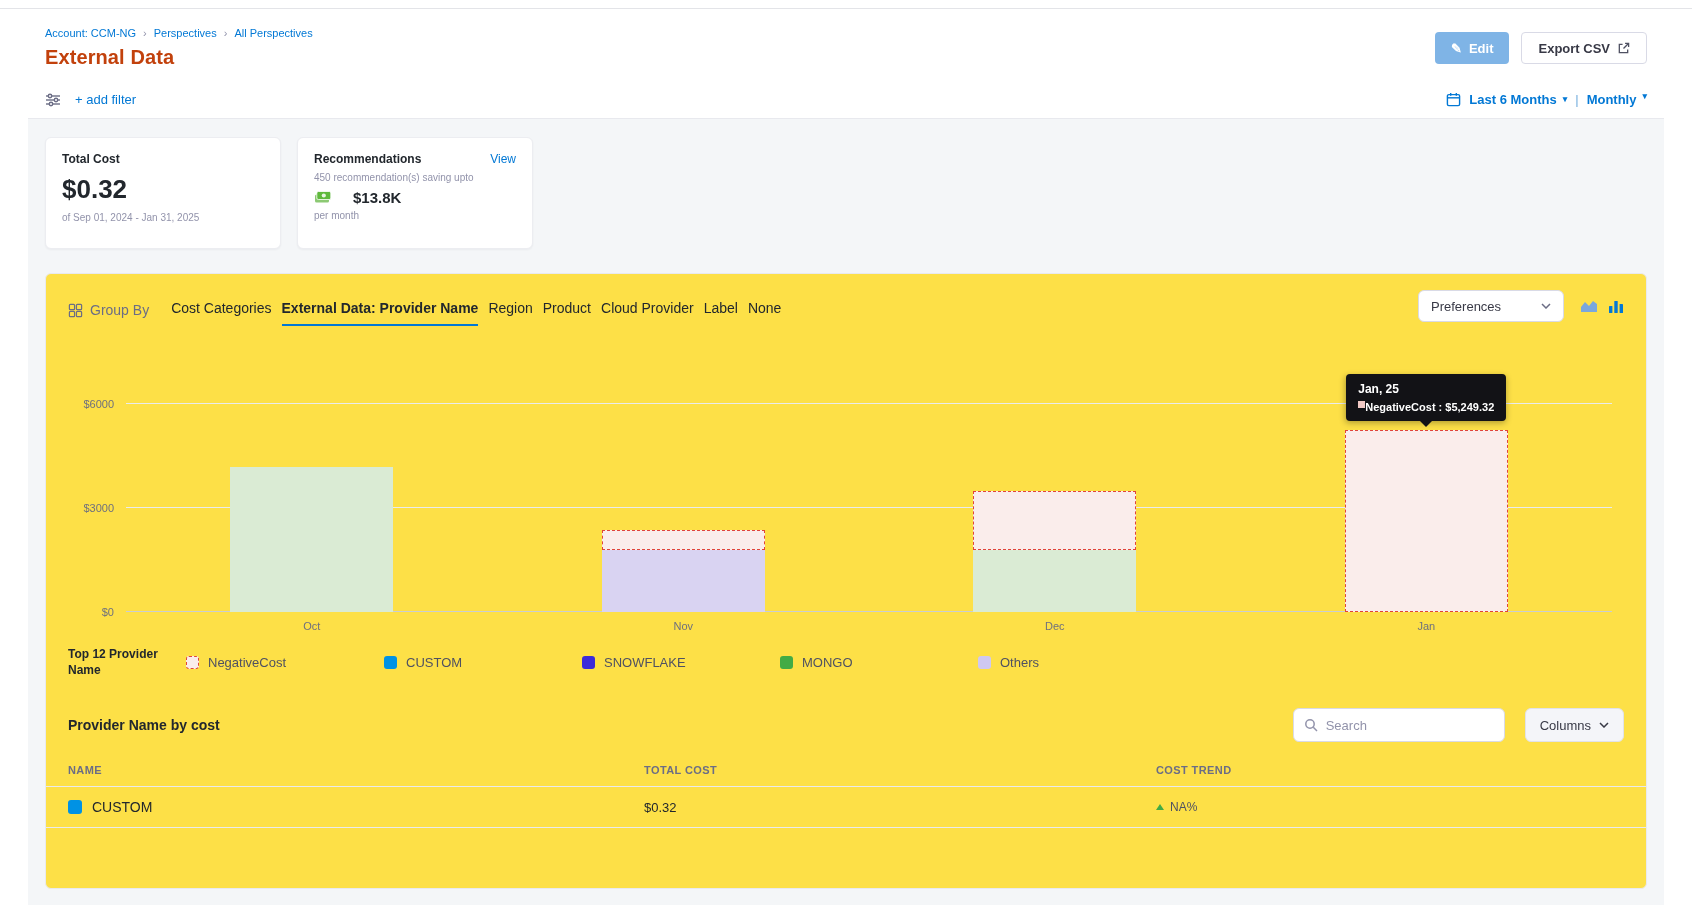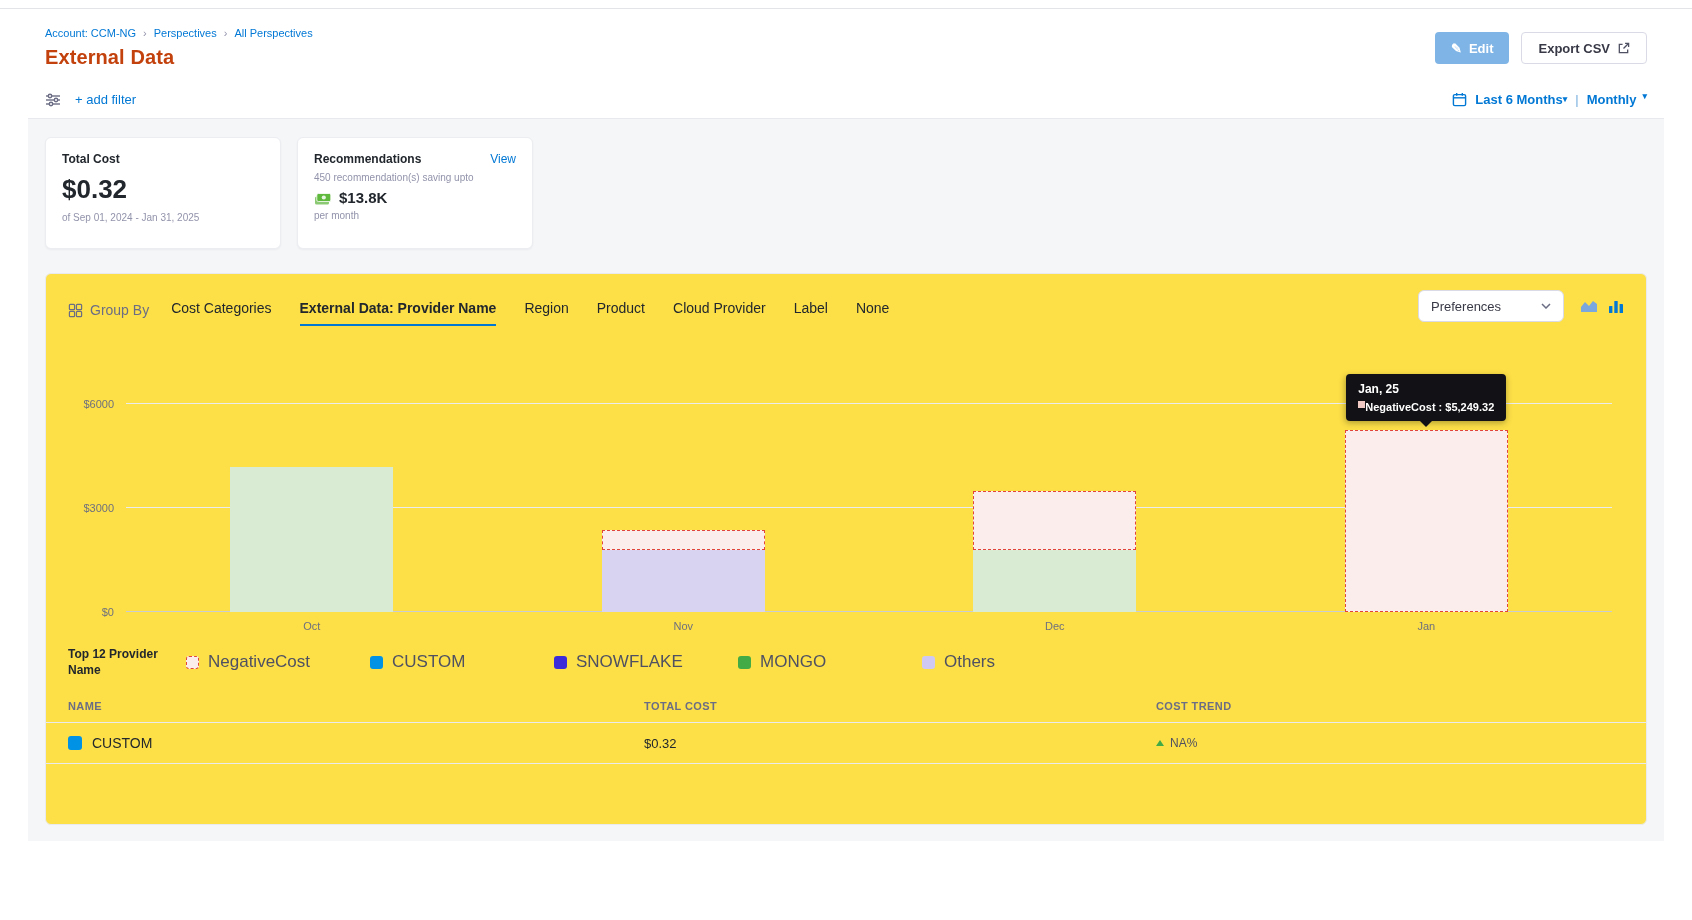--- a/index.html
+++ b/index.html
@@ -35,27 +35,27 @@
   .content { background: #f4f6f8; padding: 18px 17px 16px; }
 
   .cards-row { display: flex; gap: 16px; }
   .card { background: #fff; border: 1px solid #ecedf1; border-radius: 6px; padding: 14px 16px; width: 236px; height: 112px; box-shadow: 0 1px 2px rgba(40,41,61,.05); }
   .card-title { font-size: 12px; font-weight: bold; color: #22272d; }
   .card-value { font-size: 26px; font-weight: bold; margin: 8px 0 7px; }
   .card-period { font-size: 10px; color: #9293ab; }
   .card-head { display: flex; justify-content: space-between; align-items: baseline; }
   .view-link { font-size: 12px; color: #0278d5; font-weight: 500; cursor: pointer; }
   .card-desc { font-size: 10px; color: #9293ab; margin-top: 6px; }
-  .card-amount { display: flex; align-items: flex-end; gap: 7px; margin: 6px 0 4px; font-size: 15px; font-weight: bold; }
+  .card-amount { display: flex; align-items: flex-start; gap: 21px; margin: 6px 0 4px; font-size: 15px; font-weight: bold; }
 
   
   .main-panel { margin-top: 24px; background: #fde047; border: 1px solid #e9eaee; border-radius: 6px; padding-bottom: 60px; }
   .groupby-row { display: flex; align-items: flex-end; padding: 16px 22px 0; }
   .groupby-label { display: flex; align-items: center; gap: 7px; color: #6b6d85; font-size: 14px; font-weight: 500; padding-bottom: 8px; }
-  .tabs { display: flex; gap: 28px; margin-left: 22px; }
+  .tabs { display: flex; gap: 10px; margin-left: 22px; }
   .tab { font-size: 14px; color: #22272d; padding-bottom: 8px; cursor: pointer; border-bottom: 2px solid transparent; white-space: nowrap; }
   .tab.active { font-weight: bold; border-bottom-color: #0278d5; }
   .groupby-right { margin-left: auto; display: flex; align-items: center; gap: 16px; padding-bottom: 4px; }
   .pref-select { width: 146px; height: 32px; border: 1px solid #d9dae6; border-radius: 6px; display: flex; align-items: center; justify-content: space-between; padding: 0 12px; font-size: 13px; color: #383946; cursor: pointer; background: #fff; }
   .chart-type-icons { display: flex; gap: 10px; align-items: center; }
   .icon-btn { cursor: pointer; display: inline-flex; }
 
   
   .chart-wrap { margin: 54px 34px 0 80px; position: relative; }
   .plot { position: relative; height: 232px; }
@@ -70,21 +70,21 @@
   .tooltip { position: absolute; background: #121216; color: #fff; border-radius: 4px; padding: 8px 12px; white-space: nowrap; transform: translateX(-50%); z-index: 5; box-shadow: 0 2px 6px rgba(0,0,0,.3); }
   .tooltip::after { content: ""; position: absolute; left: 50%; bottom: -6px; transform: translateX(-50%); border: 6px solid transparent; border-top-color: #121216; border-bottom: none; }
   .tt-title { font-size: 12px; font-weight: bold; margin-bottom: 5px; }
   .tt-line { font-size: 11px; font-weight: bold; display: flex; align-items: flex-start; }
   .tt-swatch { width: 7px; height: 7px; background: #f0c8c4; display: inline-block; }
 
   
   .legend-row { display: flex; align-items: center; padding: 14px 22px 0; }
   .legend-title { width: 118px; font-size: 12px; font-weight: bold; color: #22272d; line-height: 1.35; }
   .legend-items { display: flex; flex: 1; align-items: center; }
-  .legend-item { width: 184px; display: flex; align-items: center; gap: 9px; font-size: 17px; color: #4f5162; cursor: pointer; }
+  .legend-item { width: 198px; display: flex; align-items: center; gap: 9px; font-size: 13px; color: #4f5162; cursor: pointer; }
   .legend-swatch { width: 13px; height: 13px; border-radius: 3px; flex: none; }
 
   
   .table-controls { display: flex; align-items: center; padding: 30px 22px 0; }
   .table-title { font-size: 14px; font-weight: bold; color: #22272d; }
   .controls-right { margin-left: auto; display: flex; gap: 20px; align-items: center; }
   .search-box { width: 212px; height: 34px; border: 1px solid #d9dae6; border-radius: 6px; display: flex; align-items: center; padding: 0 10px; gap: 8px; background: #fff; }
   .search-box input { border: none; outline: none; font-size: 13px; color: #383946; width: 100%; font-family: inherit; background: transparent; }
   .search-box input::placeholder { color: #9293ab; }
   .columns-btn { height: 34px; padding: 0 14px; background: #f4f5f9; border: 1px solid #e1e2ea; border-radius: 6px; font-size: 13px; color: #383946; display: flex; align-items: center; gap: 8px; cursor: pointer; font-family: inherit; }
@@ -146,21 +146,21 @@
     </span>
     <a class="add-filter">+ add filter</a>
     <div class="date-controls">
       <span style="display:inline-flex;">
         <svg width="15" height="15" viewBox="0 0 16 16" fill="none" stroke="#0278d5" stroke-width="1.5">
             <path d="M5 1v3M11 1v3"></path>
             <rect x="1.5" y="2.8" width="13" height="11.7" rx="1.5"></rect>
             <line x1="1.5" y1="6.2" x2="14.5" y2="6.2"></line>
           </svg>
       </span>
-      <span style="display:inline-flex;align-items:center;cursor:pointer;">
+      <span style="display:inline-flex;align-items:center;gap:6px;cursor:pointer;">
         <span>Last 6 Months</span>
         <span class="caret">▾</span>
       </span>
       <span class="dc-divider">|</span>
       <span style="display:inline-flex;gap:6px;cursor:pointer;">
         <span>Monthly</span>
         <span class="caret">▾</span>
       </span>
     </div>
   </div>
@@ -297,20 +297,40 @@
               <span class="legend-swatch" style="background: rgb(66, 171, 69);"></span>
               <span>MONGO</span>
             </div>
             <div class="legend-item">
               <span class="legend-swatch" style="background: rgb(207, 200, 242);"></span>
               <span>Others</span>
             </div>
           </div>
       </div>
 
+      <div class="table-controls">
+        <div class="table-title">Provider Name by cost</div>
+        <div class="controls-right">
+          <div class="search-box">
+            <span style="display:inline-flex;">
+              <svg width="14" height="14" viewBox="0 0 14 14" fill="none" stroke="#9293ab" stroke-width="1.5">
+                  <circle cx="6" cy="6" r="4.2"></circle>
+                  <line x1="9.3" y1="9.3" x2="13" y2="13"></line>
+                </svg>
+            </span>
+            <input type="text" placeholder="Search" style="">
+          </div>
+          <button class="columns-btn">
+            <span>Columns</span>
+            <svg width="10" height="6" viewBox="0 0 10 6" fill="none" stroke="#383946" stroke-width="1.5">
+                <path d="M1 1l4 4 4-4"></path>
+              </svg>
+          </button>
+        </div>
+      </div>
 
       <table>
         <colgroup>
             <col style="width:36%">
             <col style="width:32%">
             <col style="width:32%">
           </colgroup>
         <thead>
             <tr>
               <th>NAME</th>

